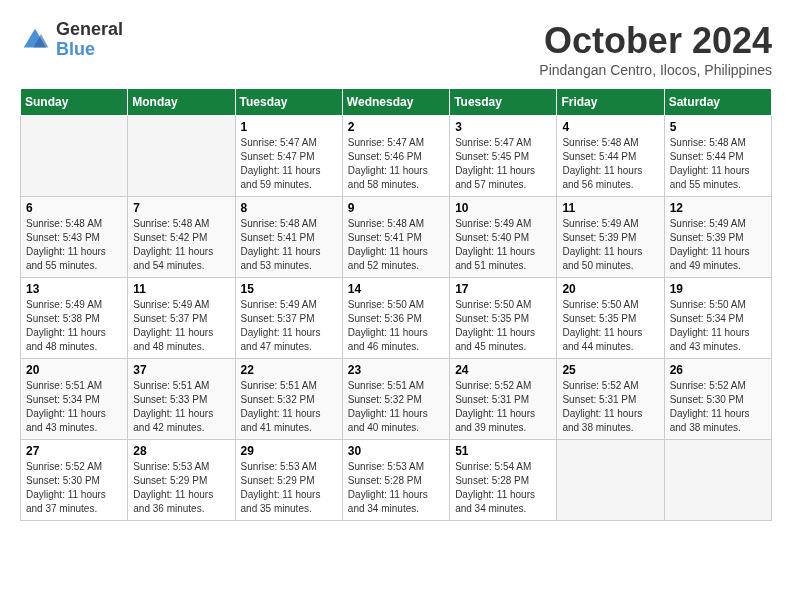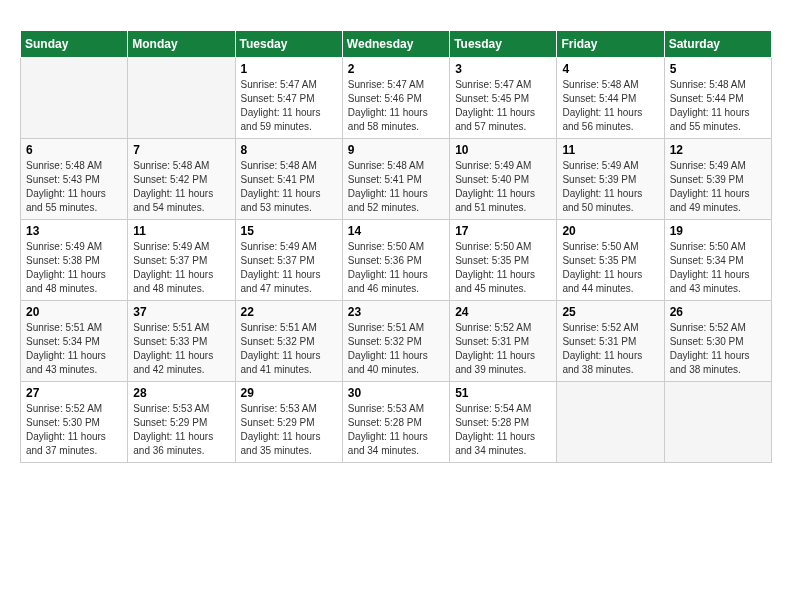--- a/index.html
+++ b/index.html
@@ -88,20 +88,34 @@
       line-height: 1.4;
     }
     .empty-cell {
       background: #f5f5f5 !important;
     }
   </style>
 </head>
 <body>
 
 <div class="header">
+  <div class="logo">
+    <svg class="logo-icon" viewBox="0 0 40 40" xmlns="http://www.w3.org/2000/svg">
+      <polygon points="20,5 35,30 5,30" fill="#4a90d9"></polygon>
+      <polygon points="28,12 38,30 18,30" fill="#2a6099" opacity="0.6"></polygon>
+    </svg>
+    <div class="logo-text">
+      <span class="logo-general">General</span>
+      <span class="logo-blue">Blue</span>
+    </div>
+  </div>
+  <div class="title-block">
+    <div class="month-year">October 2024</div>
+    <div class="location">Pindangan Centro, Ilocos, Philippines</div>
+  </div>
 </div>
 
 <table class="calendar">
   <thead>
     <tr>
     <th>Sunday</th>
         <th>Monday</th>
         <th>Tuesday</th>
         <th>Wednesday</th>
         <th>Tuesday</th>

